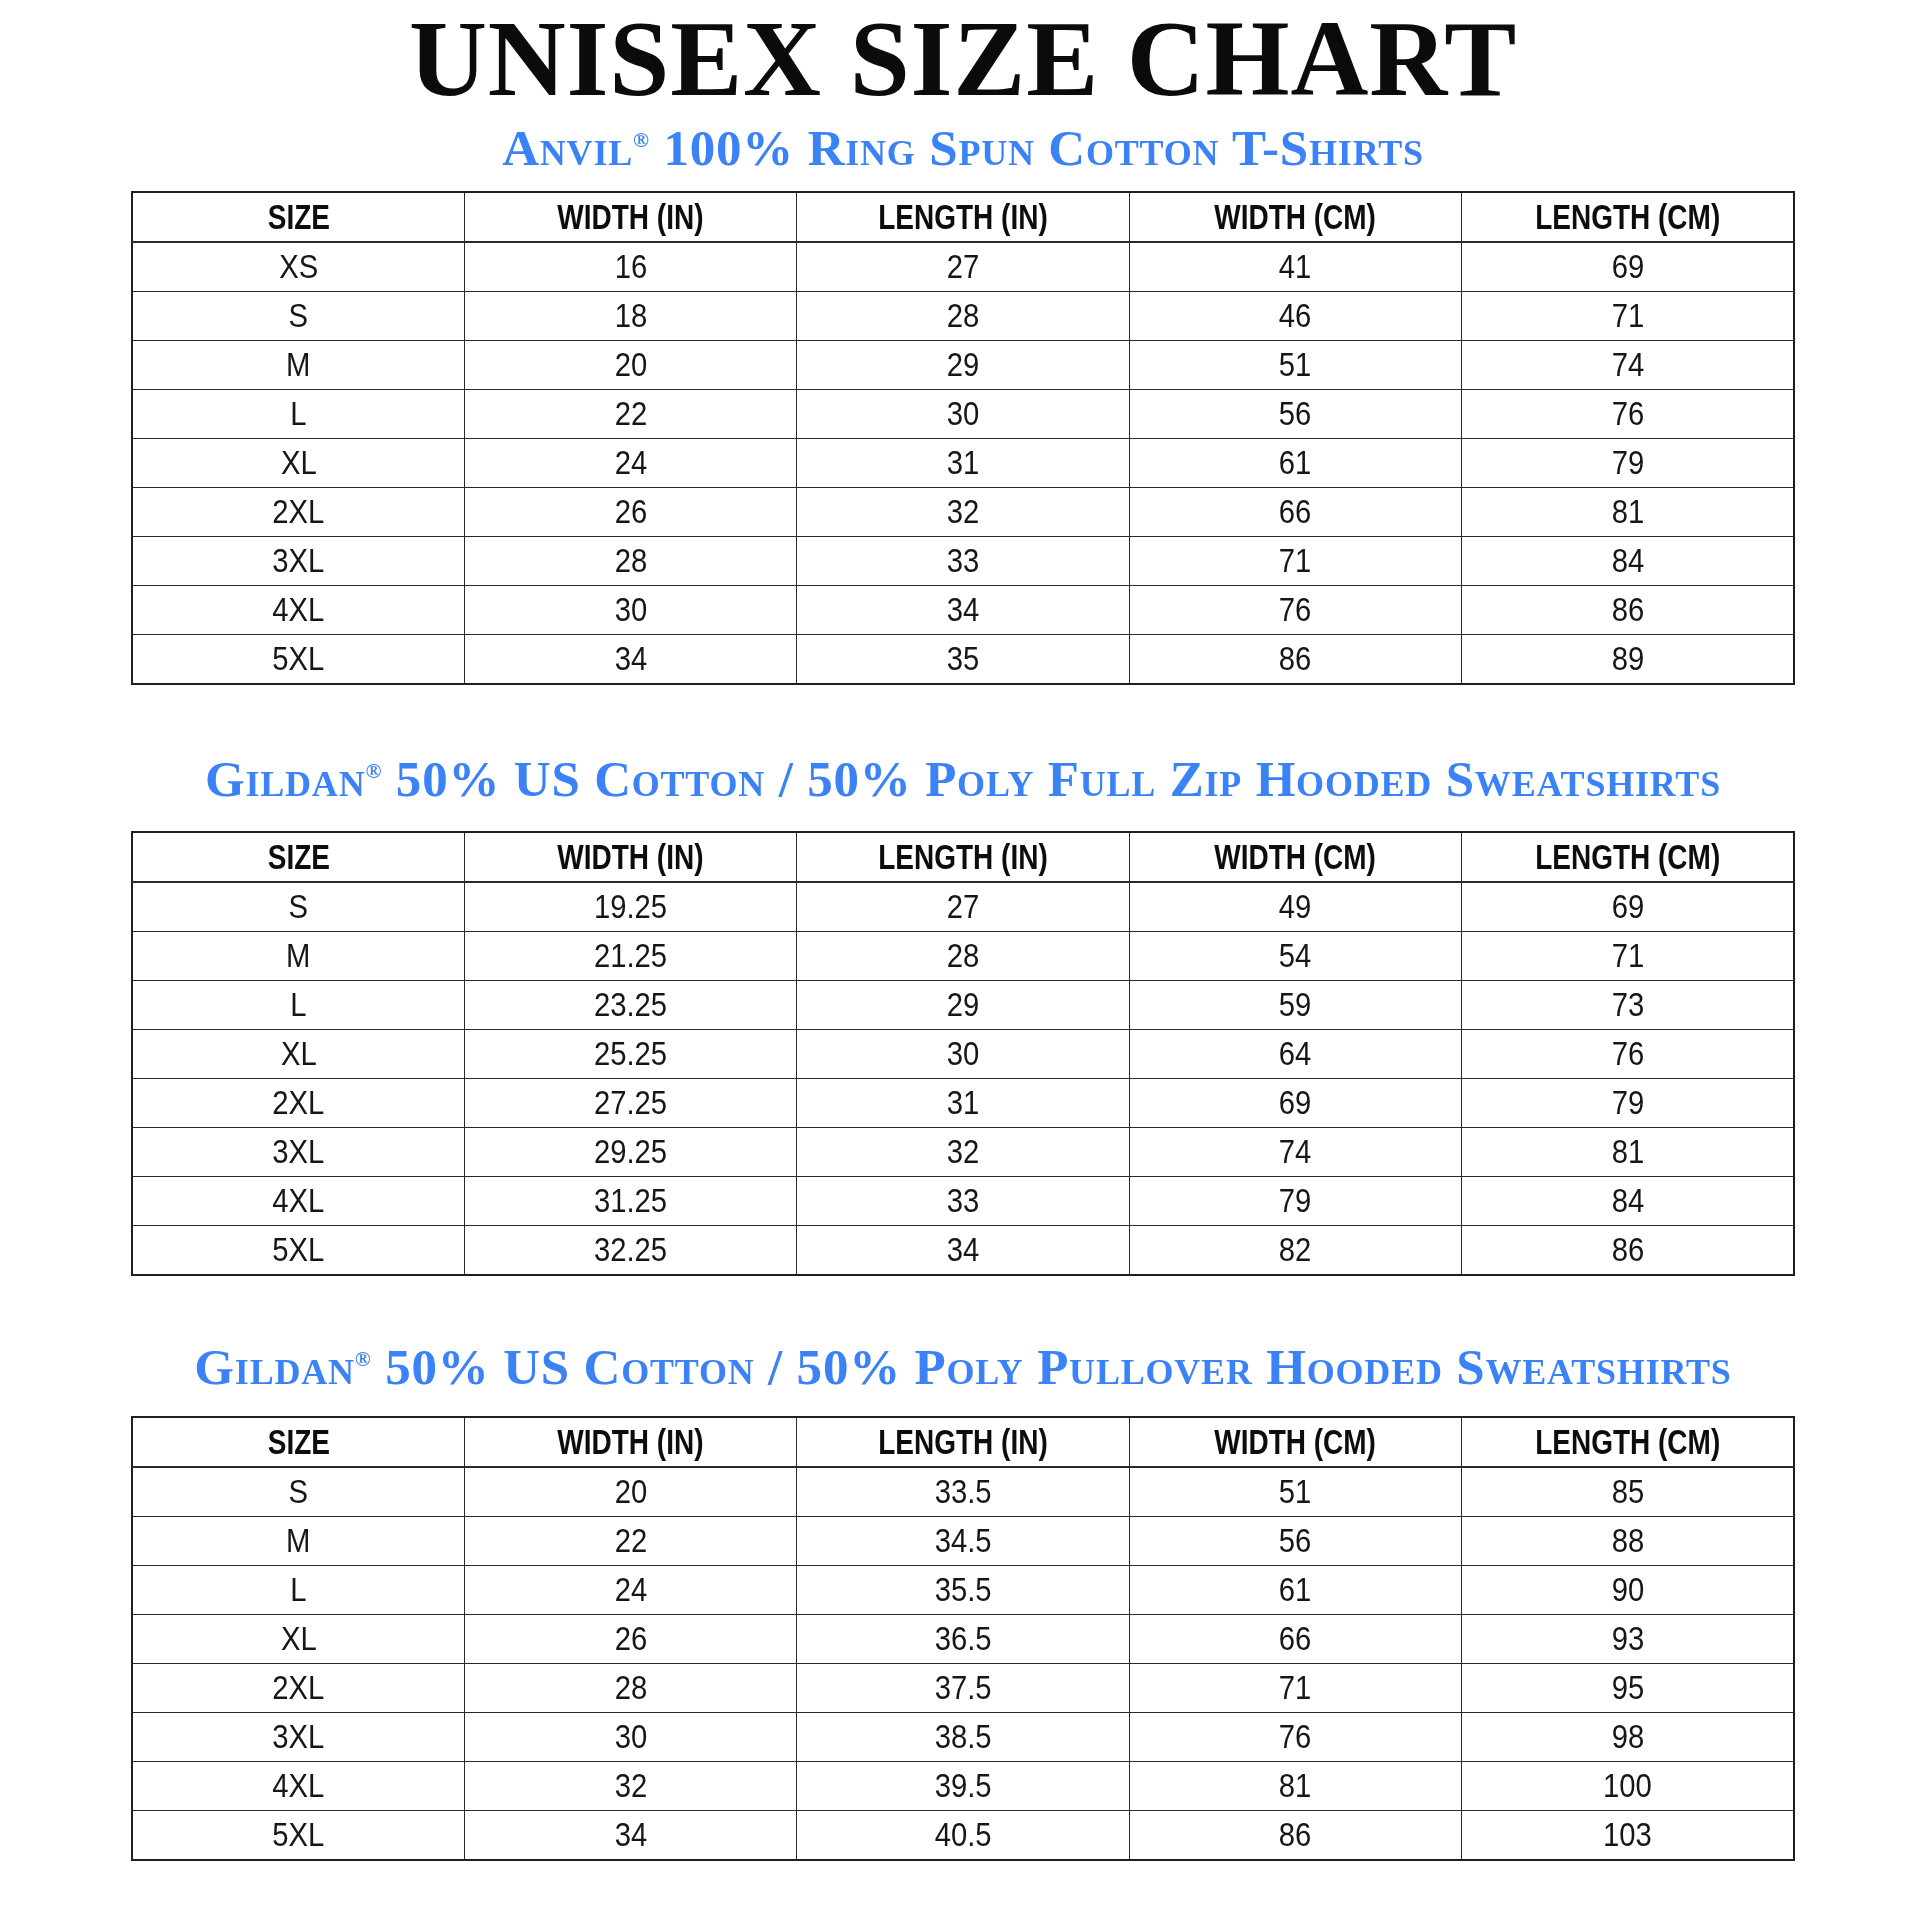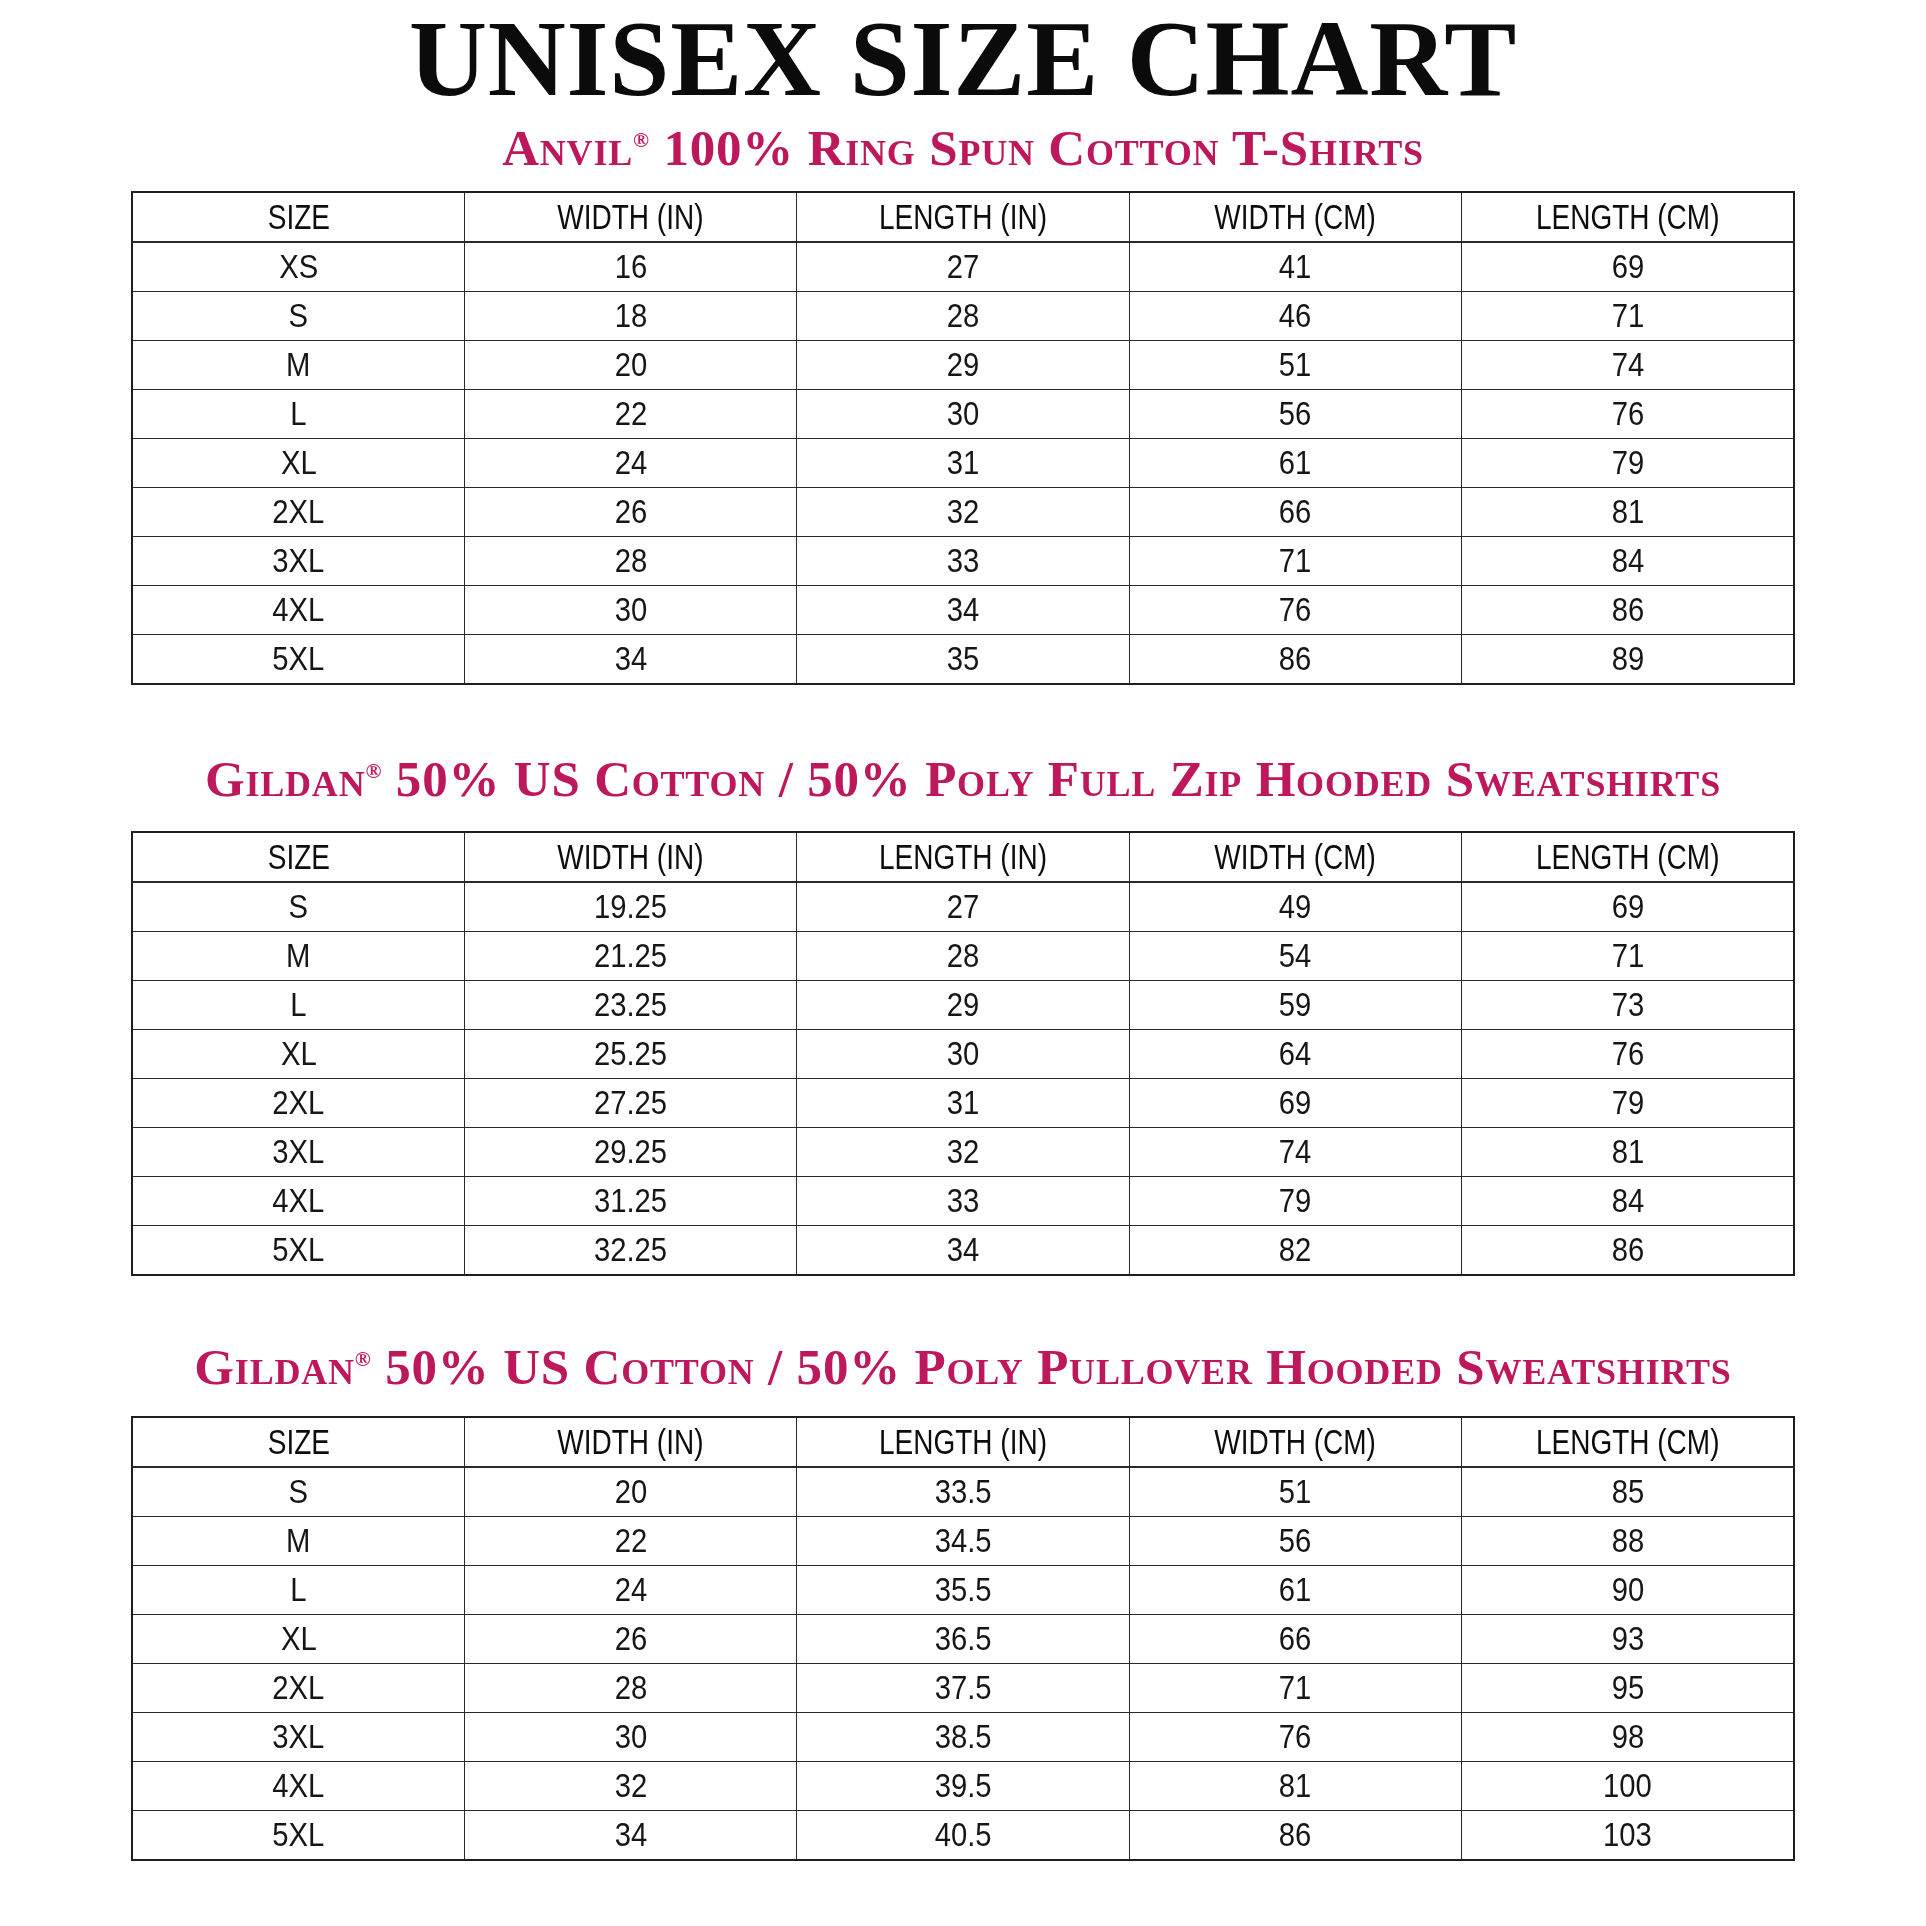--- a/index.html
+++ b/index.html
@@ -27,21 +27,21 @@
     letter-spacing: 0.8px;
     color: #0b0b0b;
   }
   .subtitle {
     text-align: center;
     font-family: "Liberation Serif", serif;
     font-weight: 700;
     font-variant: small-caps;
     font-size: 51px;
     line-height: 1;
-    color: #be185d;
+    color: #3b82f6;
     margin: 0;
     letter-spacing: 0.8px;
     white-space: nowrap;
   }
   .subtitle sup.reg {
     font-size: 0.42em;
     vertical-align: super;
     line-height: 0;
   }
   .s1 .subtitle { margin-top: 12.3px; }
@@ -64,21 +64,21 @@
     border: 1.5px solid #2a2a2a;
     text-align: center;
     vertical-align: middle;
     height: 48px;
     padding: 0;
     overflow: hidden;
     white-space: nowrap;
   }
   .size-table th {
     font-size: 35px;
-    font-weight: 400;
+    font-weight: 700;
     border-bottom-width: 2.3px;
     color: #0d0d0d;
   }
   .size-table td {
     font-size: 34px;
     font-weight: 400;
     color: #161616;
   }
   .cnd {
     display: inline-block;

